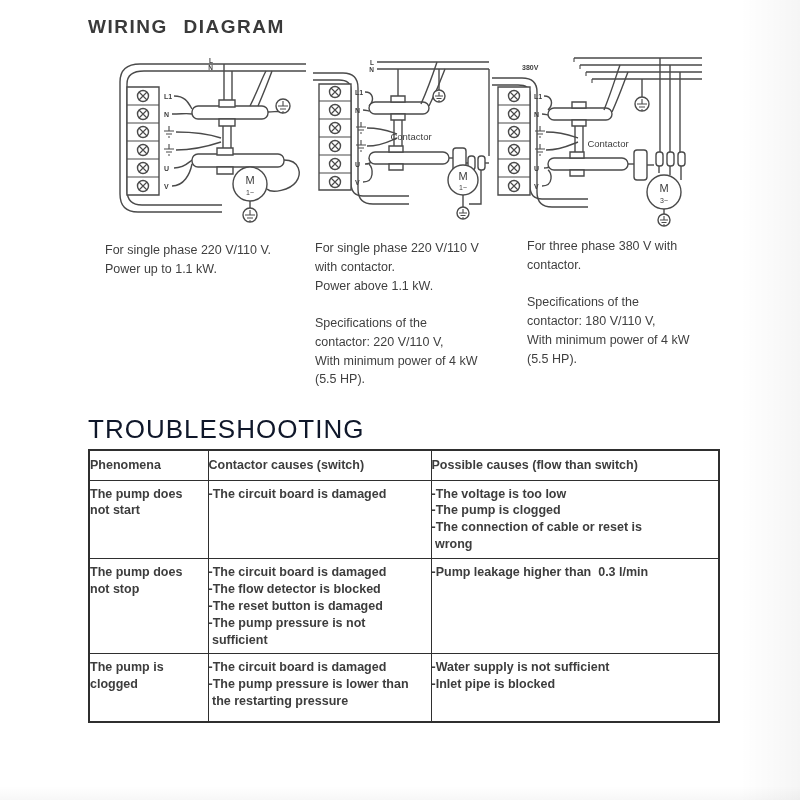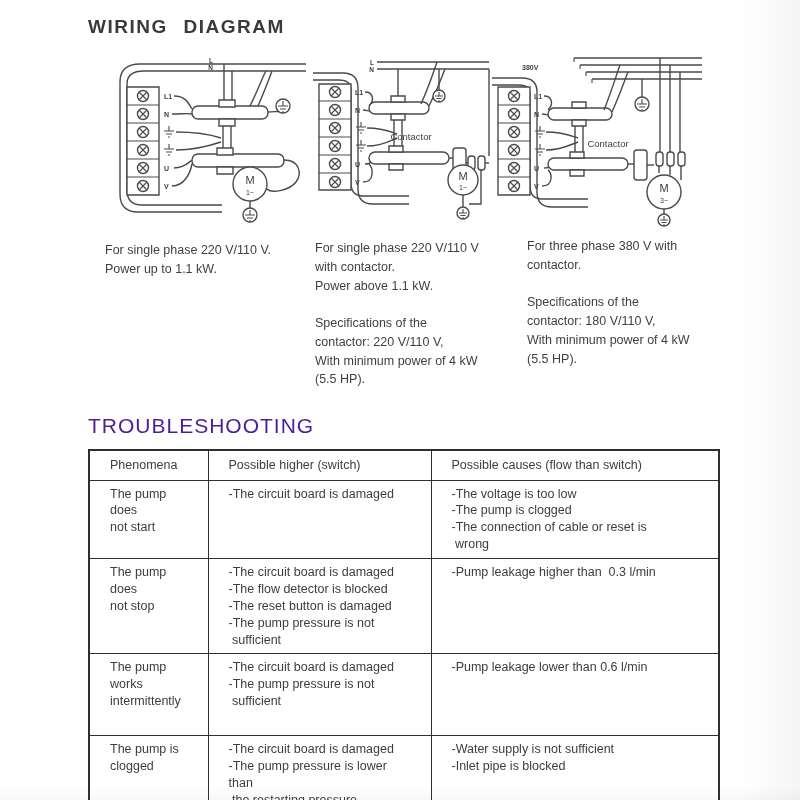--- a/index.html
+++ b/index.html
@@ -21,21 +21,21 @@
     background:linear-gradient(to bottom, rgba(0,0,0,0) 0%, rgba(0,0,0,0.03) 100%);
     pointer-events:none;
   }
   .h-wiring {
     position:absolute; left:88px; top:16px;
     font-size:19px; font-weight:700; color:#3a3a3a;
     letter-spacing:1.5px; word-spacing:9px;
   }
   .h-trouble {
     position:absolute; left:88px; top:414px;
-    font-size:21px; font-weight:400; color:#4c1d95;
+    font-size:26px; font-weight:400; color:#0f172a;
     letter-spacing:1px;
   }
   .diagram { position:absolute; }
   .d1 { left:100px; top:56px; }
   .d2 { left:313px; top:56px; }
   .d3 { left:492px; top:52px; }
   svg { display:block; }
   svg * { vector-effect:non-scaling-stroke; }
   .wire { fill:none; stroke:#4a4a4a; stroke-width:1.4; }
   .wire2 { fill:none; stroke:#4a4a4a; stroke-width:1.1; }
@@ -57,22 +57,22 @@
   .cap2 { left:315px; top:231px; width:205px; }
   .cap3 { left:527px; top:229px; width:190px; }
   table.ts {
     position:absolute; left:88px; top:449px;
     width:630px; border-collapse:collapse; table-layout:fixed;
     border:2px solid #2f2f2f;
     font-size:12.5px; color:#3d3d3d;
   }
   table.ts th, table.ts td {
     border:1px solid #2f2f2f;
-    text-align:left; font-weight:400;
-    padding:5px 20px; vertical-align:top;
+    text-align:left; font-weight:700;
+    padding:5px 0; vertical-align:top;
     white-space:pre-wrap; line-height:1.35;
   }
   table.ts th { height:30px; vertical-align:middle; padding-top:2px; padding-bottom:2px; }
 </style>
 </head>
 <body>
 
 <div class="scan-edge-right"></div>
 <div class="scan-edge-bottom"></div>
 
@@ -331,21 +331,21 @@
 
 <table class="ts">
   <colgroup>
       <col style="width:119px">
       <col style="width:223px">
       <col style="width:288px">
     </colgroup>
   <thead>
     <tr>
       <th>Phenomena</th>
-      <th>Possible higher (switch)</th>
+      <th>Contactor causes (switch)</th>
       <th>Possible causes (flow than switch)</th>
     </tr>
   </thead>
   <tbody>
     <tr style="height:67px">
       <td>The pump does
 not start</td>
       <td>-The circuit board is damaged</td>
       <td>-The voltage is too low
 -The pump is clogged
@@ -355,28 +355,20 @@
     <tr style="height:90px">
       <td>The pump does
 not stop</td>
       <td>-The circuit board is damaged
 -The flow detector is blocked
 -The reset button is damaged
 -The pump pressure is not
  sufficient</td>
       <td>-Pump leakage higher than  0.3 l/min</td>
     </tr>
-    <tr style="height:82px">
-      <td>The pump works
-intermittently</td>
-      <td>-The circuit board is damaged
--The pump pressure is not
- sufficient</td>
-      <td>-Pump leakage lower than 0.6 l/min</td>
-    </tr>
     <tr style="height:68px">
       <td>The pump is
 clogged</td>
       <td>-The circuit board is damaged
 -The pump pressure is lower than
  the restarting pressure</td>
       <td>-Water supply is not sufficient
 -Inlet pipe is blocked</td>
     </tr>
   </tbody>

